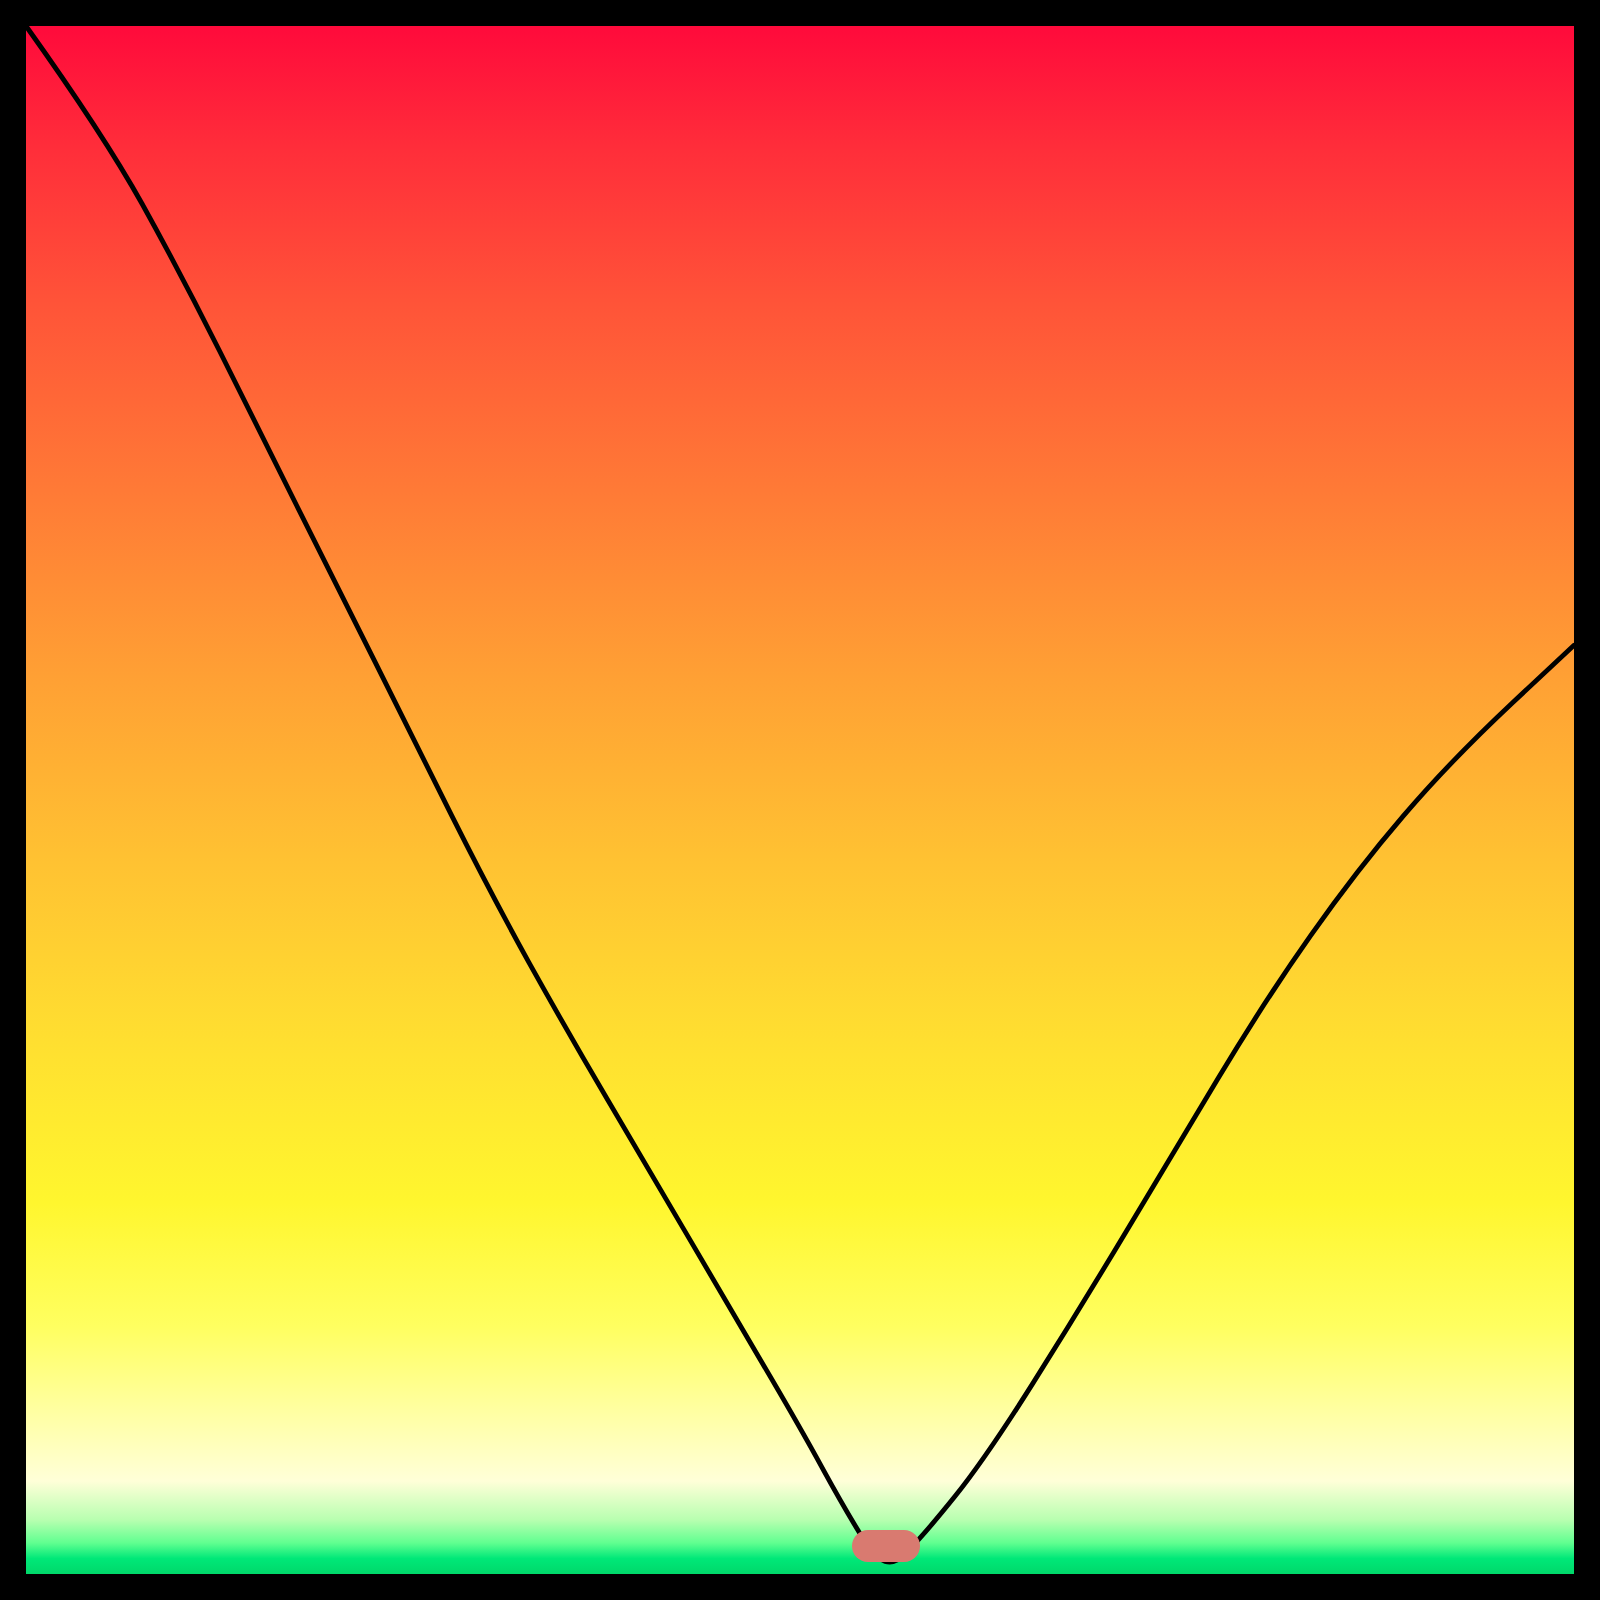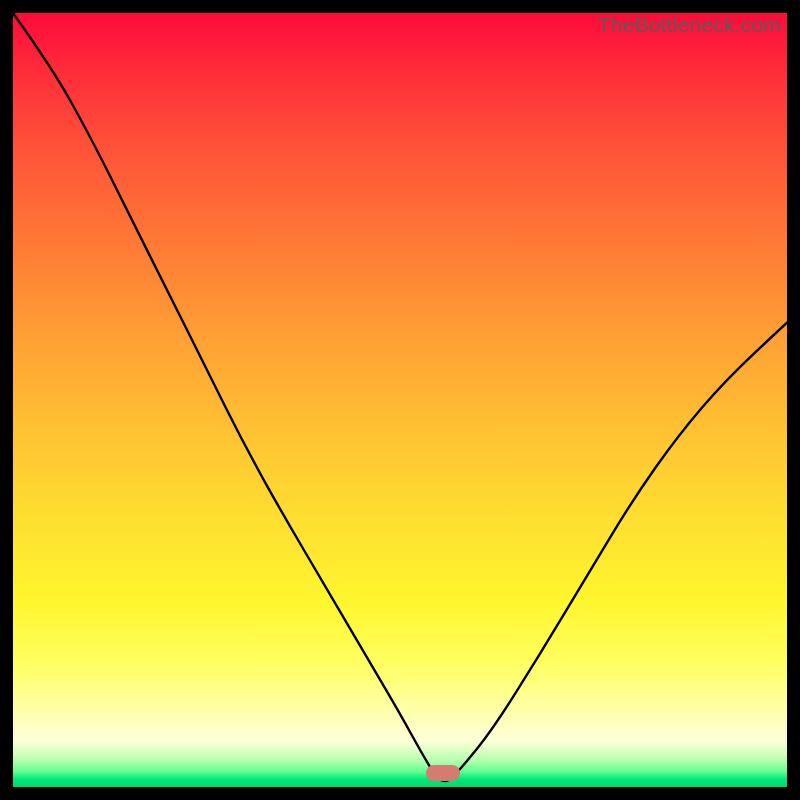--- a/index.html
+++ b/index.html
@@ -75,14 +75,13 @@
 
 <div class="frame">
   <div class="plot-area"></div>
 
   <svg class="curve" viewBox="0 0 774 774" preserveAspectRatio="none">
     <path id="curve-path" fill="none" stroke-width="2.4" stroke-linecap="round" stroke="#000000" d="M 0.0 0.0 Q 38.7 54.2 58.1 89.0 Q 77.4 123.8 96.8 162.5 Q 116.1 201.2 135.4 239.9 Q 154.8 278.6 174.2 317.3 Q 193.5 356.0 212.8 394.7 Q 232.2 433.4 251.5 468.3 Q 270.9 503.1 290.3 536.0 Q 309.6 568.9 329.0 601.8 Q 348.3 634.7 367.6 667.6 Q 387.0 700.5 398.6 721.8 Q 410.2 743.0 419.9 758.5 Q 429.6 774.0 439.2 764.3 Q 448.9 754.6 464.4 735.3 Q 479.9 716.0 503.1 679.2 Q 526.3 642.4 549.5 603.7 Q 572.8 565.0 596.0 526.3 Q 619.2 487.6 642.4 454.7 Q 665.6 421.8 688.9 394.7 Q 712.1 367.6 743.0 338.6 T 774.0 309.6"></path>
   </svg>
 
   <div class="min-marker" id="min-marker" style="left: 429.57px; top: 760.068px; background: rgb(217, 122, 112);"></div>
 
-  <div class="watermark">TheBottleneck.com</div>
 </div>
 
 </body></html>

